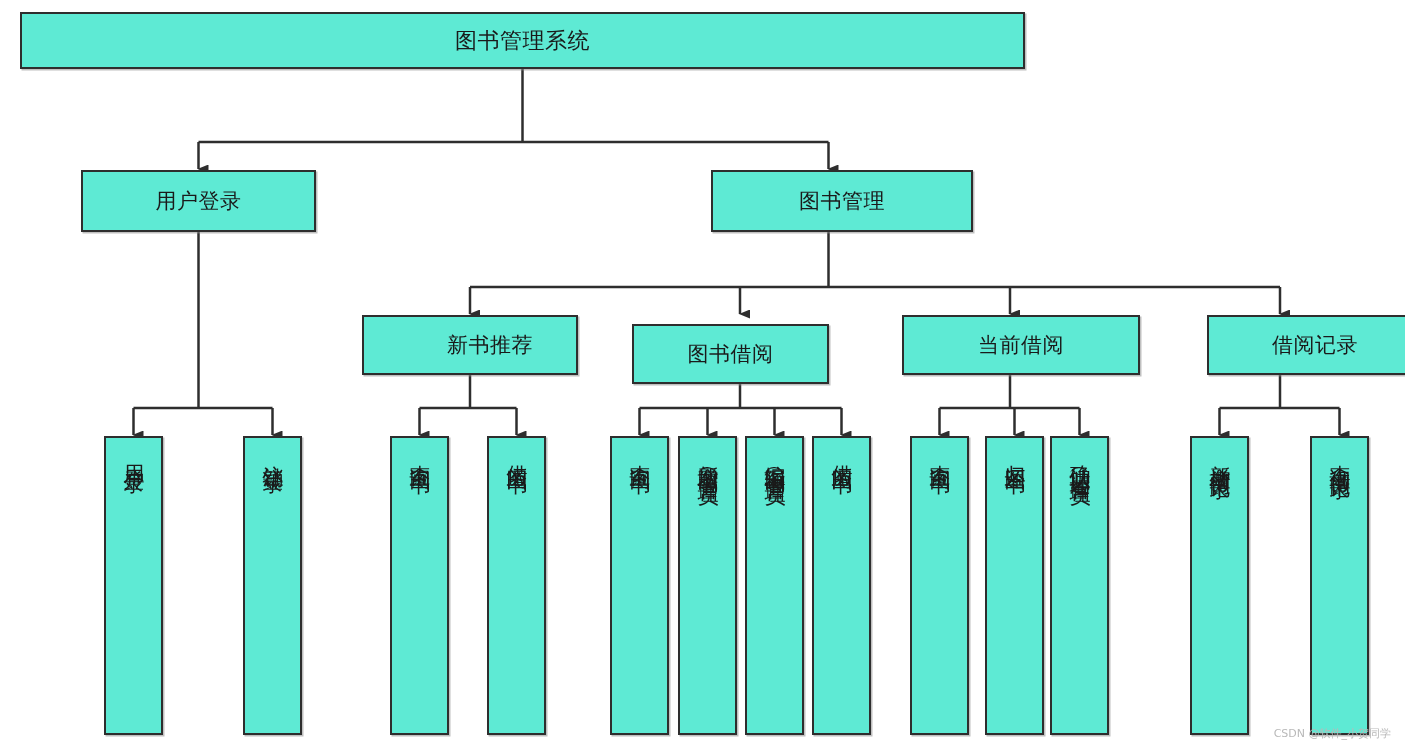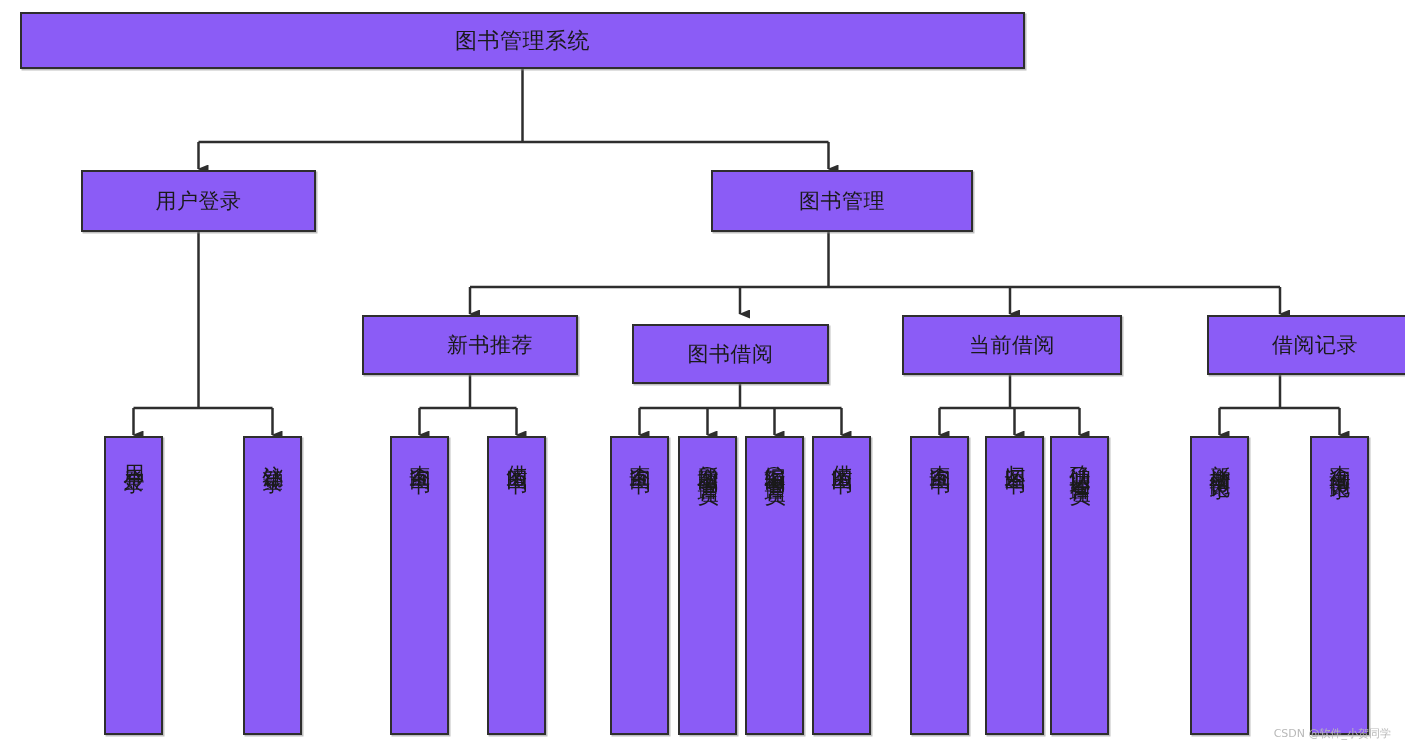--- a/index.html
+++ b/index.html
@@ -15,21 +15,21 @@
   }
   #diagram-root {
     position: relative;
     width: 1405px;
     height: 747px;
     background: #ffffff;
   }
   .node {
     position: absolute;
     box-sizing: border-box;
-    background: #8b5cf6;
+    background: #5eead4;
     border: 2px solid #2e2e2e;
     box-shadow: 1.5px 1.5px 0 0 rgba(140,140,140,0.55);
     display: flex;
     align-items: center;
     justify-content: center;
   }
   .node-label {
     color: #1a1a1a;
     font-size: 21px;
     line-height: 1.15;
@@ -126,21 +126,21 @@
       </div>
       <div class="node branch" style="left: 711px; top: 170px; width: 262px; height: 62px;">
         <span class="node-label">图书管理</span>
       </div>
       <div class="node branch" style="left: 362px; top: 315px; width: 216px; height: 60px; padding-left: 40px;">
         <span class="node-label">新书推荐</span>
       </div>
       <div class="node branch" style="left: 632px; top: 315px; width: 197px; height: 60px; margin-top: 9px;">
         <span class="node-label">图书借阅</span>
       </div>
-      <div class="node branch" style="left: 902px; top: 315px; width: 220px; height: 60px;">
+      <div class="node branch" style="left: 902px; top: 315px; width: 238px; height: 60px;">
         <span class="node-label">当前借阅</span>
       </div>
       <div class="node branch" style="left: 1207px; top: 315px; width: 216px; height: 60px;">
         <span class="node-label">借阅记录</span>
       </div>
       <div class="node leaf" style="left: 104px; top: 436px; width: 59px; height: 299px;">
         <span class="node-label">用户登录</span>
       </div>
       <div class="node leaf" style="left: 243px; top: 436px; width: 59px; height: 299px;">
         <span class="node-label">注销登录</span>

